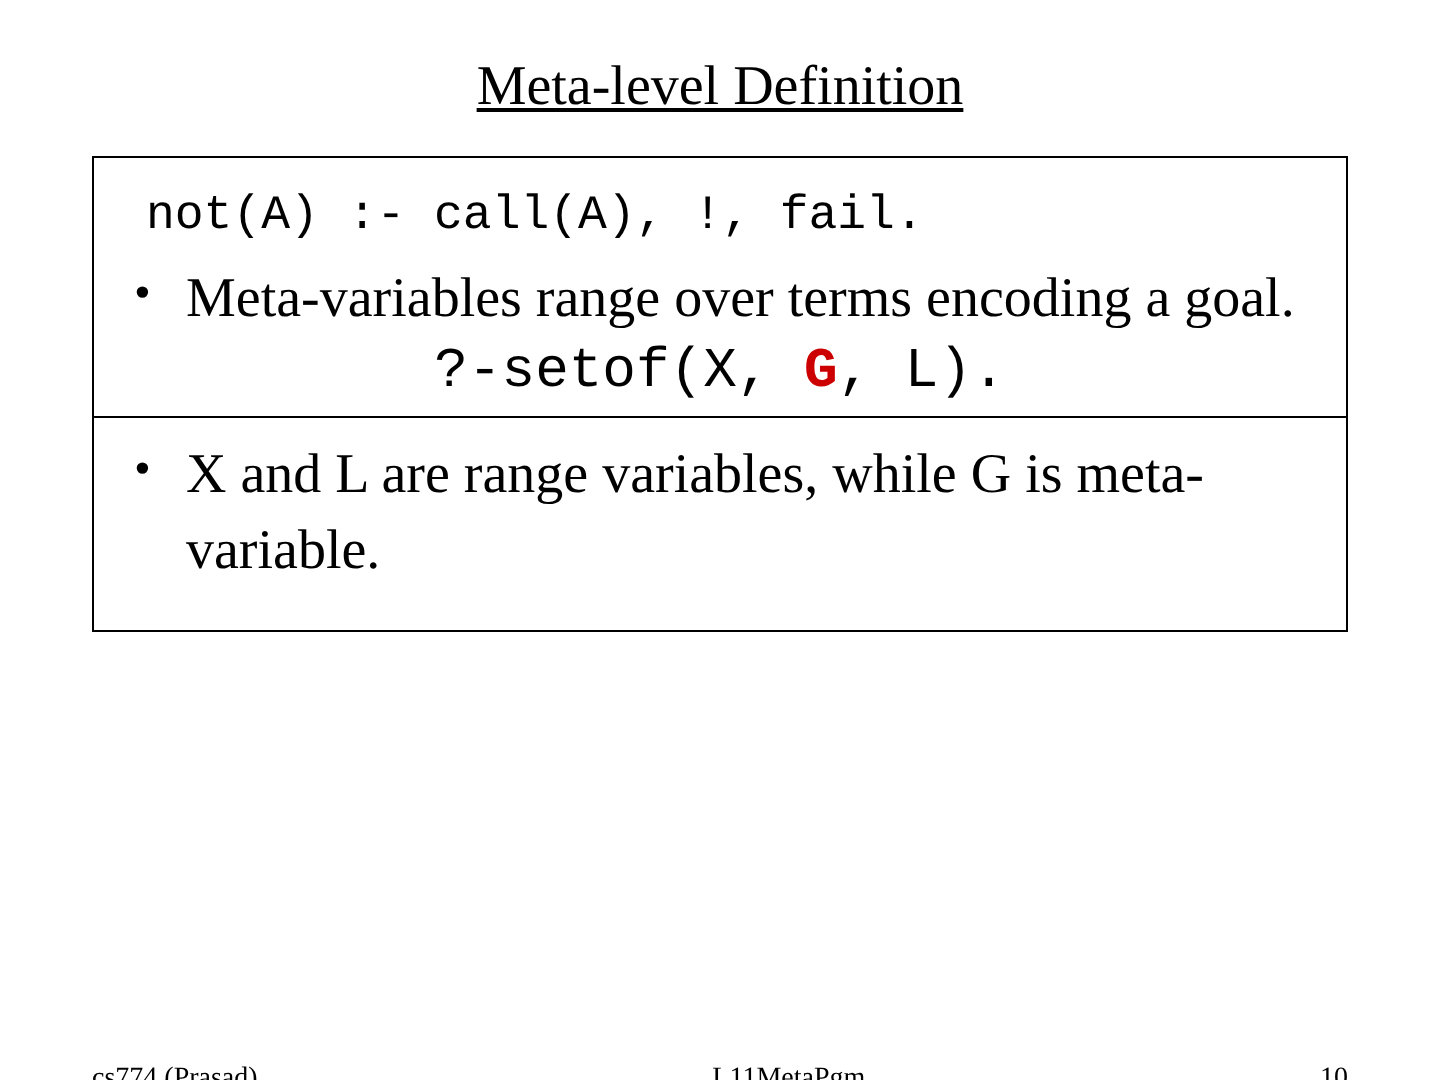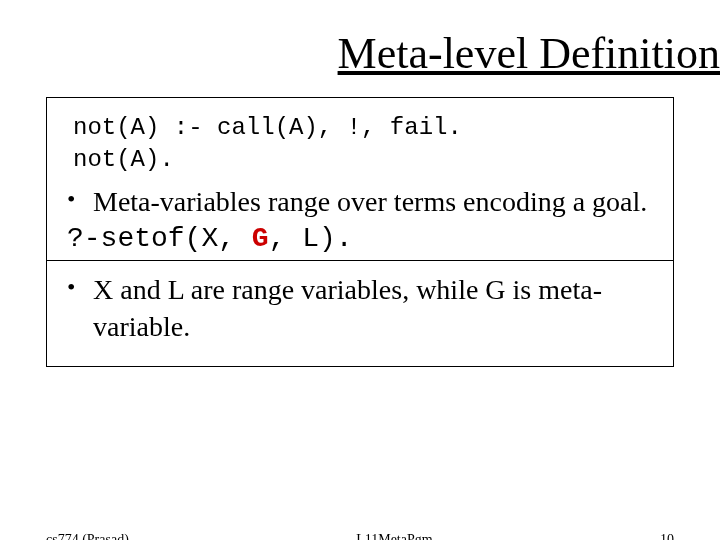--- a/index.html
+++ b/index.html
@@ -11,22 +11,22 @@
     font-family: "Times New Roman", Times, serif;
     color: #000;
   }
   .slide {
     position: relative;
     width: 720px;
     height: 540px;
     box-sizing: border-box;
   }
   .title {
-    text-align: right;
-    font-size: 44px;
+    text-align: center;
+    font-size: 28px;
     text-decoration: underline;
     margin-top: 28px;
     margin-bottom: 18px;
   }
   .content-box {
     margin: 0 46px;
     border: 1px solid #000;
     padding: 14px 20px 20px 20px;
     box-sizing: border-box;
   }
@@ -46,20 +46,21 @@
     align-items: flex-start;
   }
   .bullet-mark {
     width: 26px;
     font-size: 24px;
   }
   .bullet-text {
     flex: 1;
   }
   .setof-line {
+    text-align: center;
     font-family: "Courier New", Courier, monospace;
     font-size: 28px;
     margin-top: 2px;
     margin-bottom: 4px;
   }
   .setof-line .g {
     color: #cc0000;
     font-weight: bold;
   }
   .divider {
@@ -83,21 +84,20 @@
 <body>
 
 <div class="slide">
 
   <div class="title">Meta-level Definition</div>
 
   <div class="content-box">
 
     <div class="code">
       <div>not(A) :- call(A), !, fail.</div>
-      <div>not(A).</div>
     </div>
 
     <div class="bullet">
       <div class="bullet-row">
         <div class="bullet-mark">•</div>
         <div class="bullet-text">Meta-variables range over terms encoding a goal.</div>
       </div>
     </div>
 
     <div class="setof-line">

